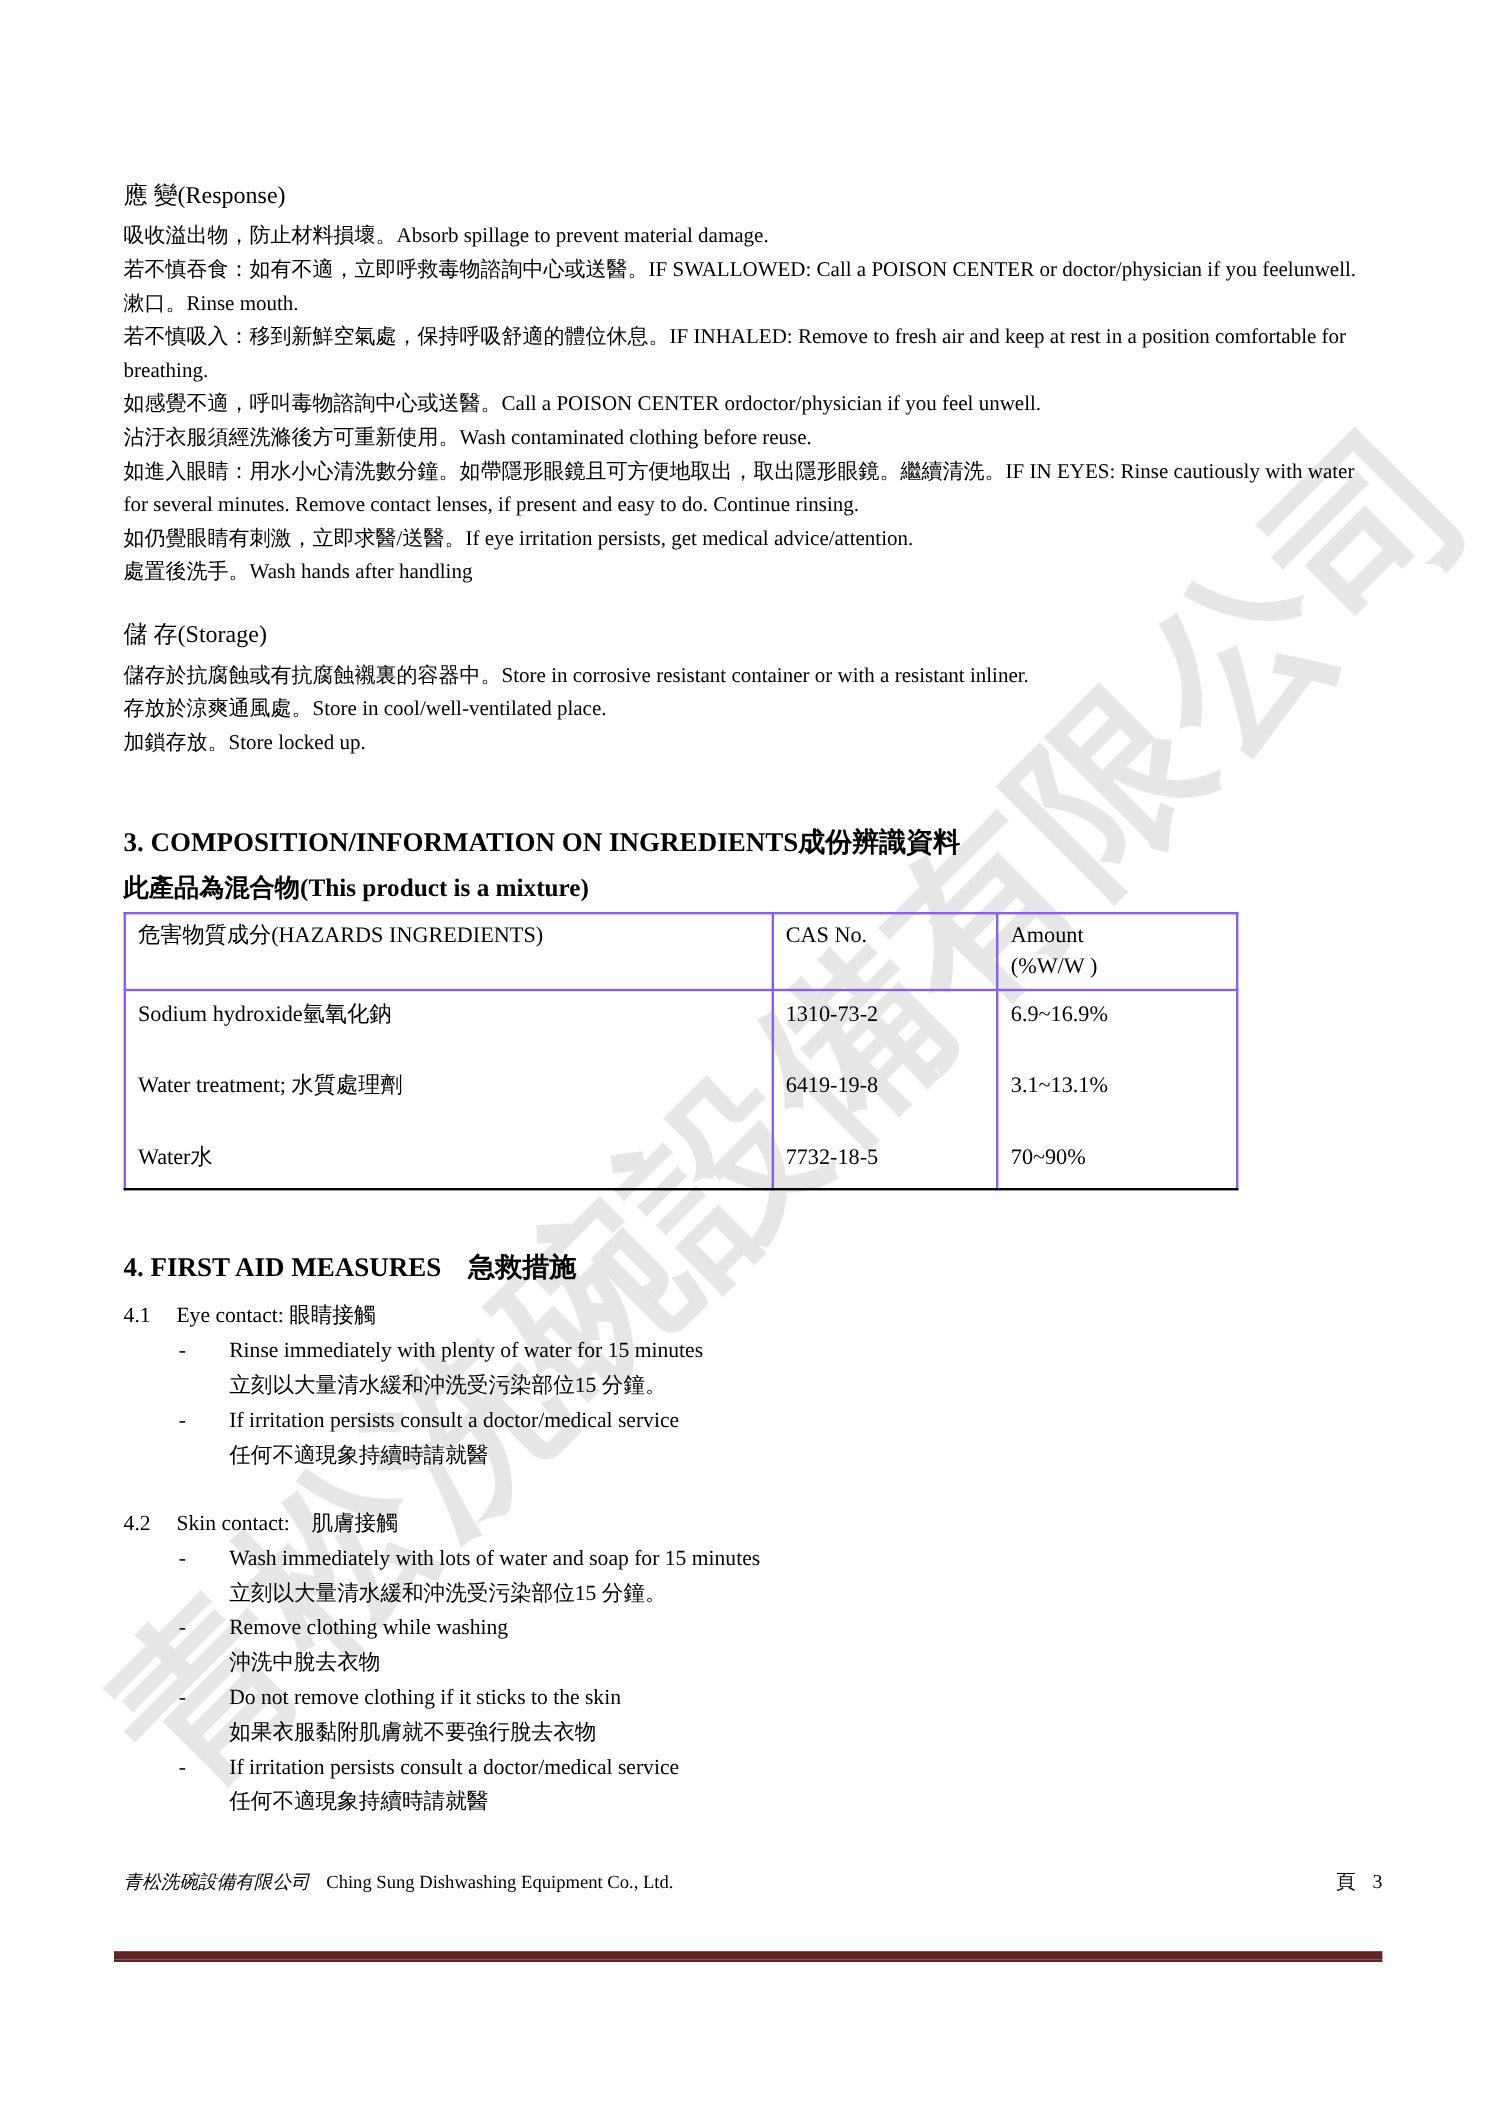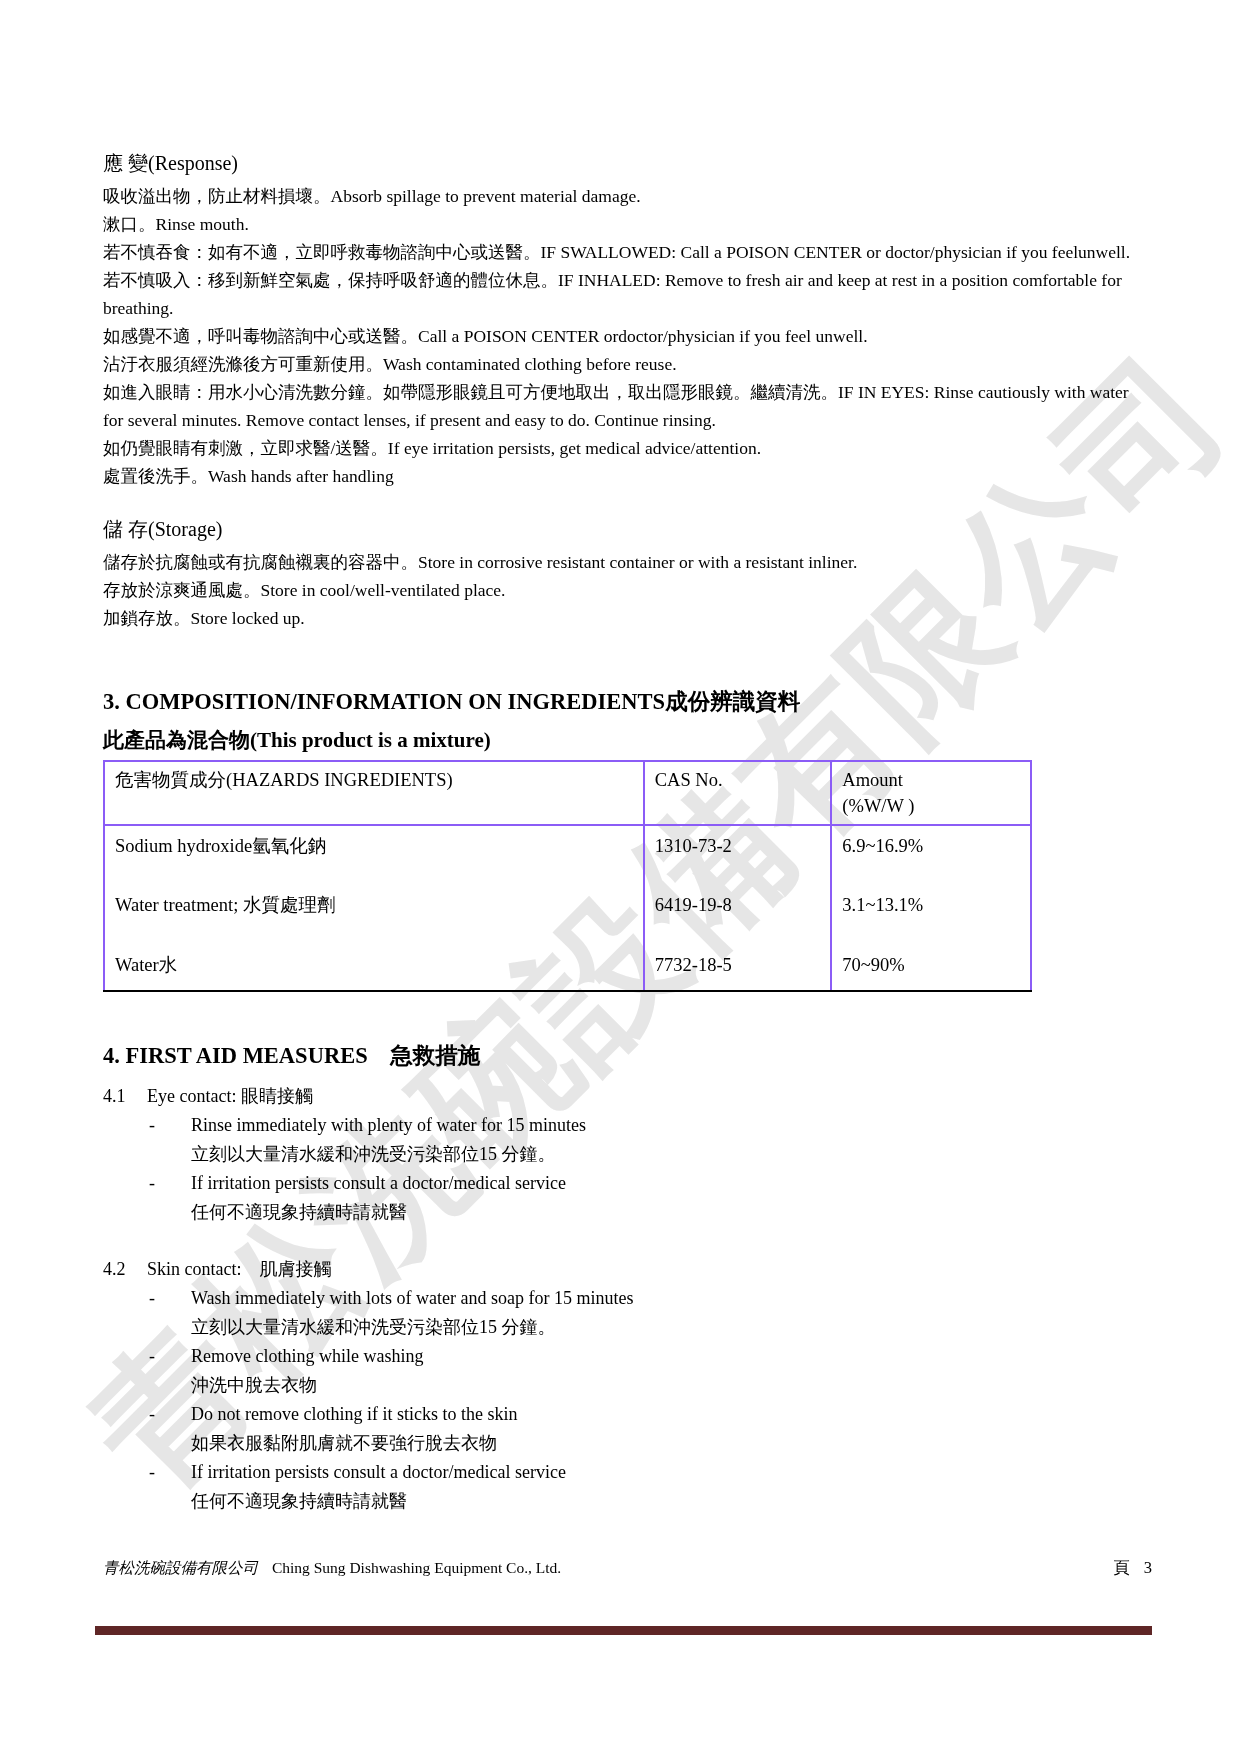--- a/index.html
+++ b/index.html
@@ -136,22 +136,22 @@
 
 <div class="page">
 
   <div class="watermark">青松洗碗設備有限公司</div>
 
   <div class="content">
 
     <div>
       <div class="block-heading">應 變(Response)</div>
       <p class="body-par">吸收溢出物，防止材料損壞。Absorb spillage to prevent material damage.</p>
+      <p class="body-par">若不慎吞食：如有不適，立即呼救毒物諮詢中心或送醫。IF SWALLOWED: Call a POISON CENTER or doctor/physician if you feelunwell.</p>
       <p class="body-par">漱口。Rinse mouth.</p>
-      <p class="body-par">若不慎吞食：如有不適，立即呼救毒物諮詢中心或送醫。IF SWALLOWED: Call a POISON CENTER or doctor/physician if you feelunwell.</p>
       <p class="body-par">若不慎吸入：移到新鮮空氣處，保持呼吸舒適的體位休息。IF INHALED: Remove to fresh air and keep at rest in a position comfortable for breathing.</p>
       <p class="body-par">如感覺不適，呼叫毒物諮詢中心或送醫。Call a POISON CENTER ordoctor/physician if you feel unwell.</p>
       <p class="body-par">沾汙衣服須經洗滌後方可重新使用。Wash contaminated clothing before reuse.</p>
       <p class="body-par">如進入眼睛：用水小心清洗數分鐘。如帶隱形眼鏡且可方便地取出，取出隱形眼鏡。繼續清洗。IF IN EYES: Rinse cautiously with water for several minutes. Remove contact lenses, if present and easy to do. Continue rinsing.</p>
       <p class="body-par">如仍覺眼睛有刺激，立即求醫/送醫。If eye irritation persists, get medical advice/attention.</p>
       <p class="body-par">處置後洗手。Wash hands after handling</p>
     </div>
 
     <div class="storage-block">
       <div class="block-heading">儲 存(Storage)</div>

